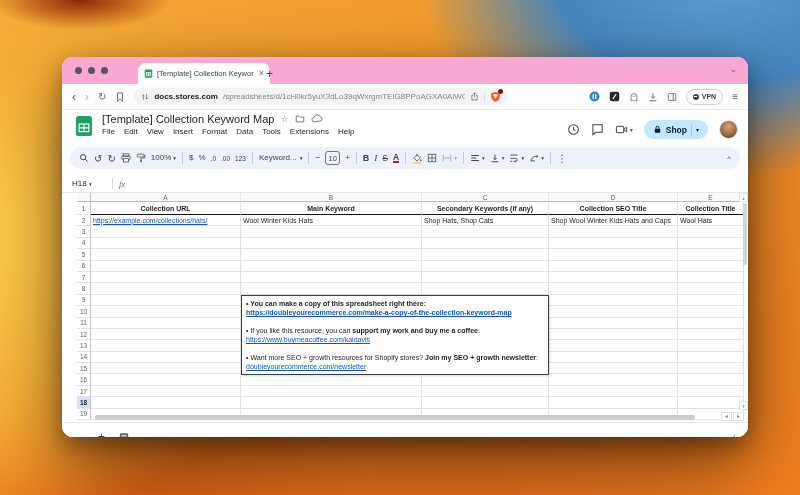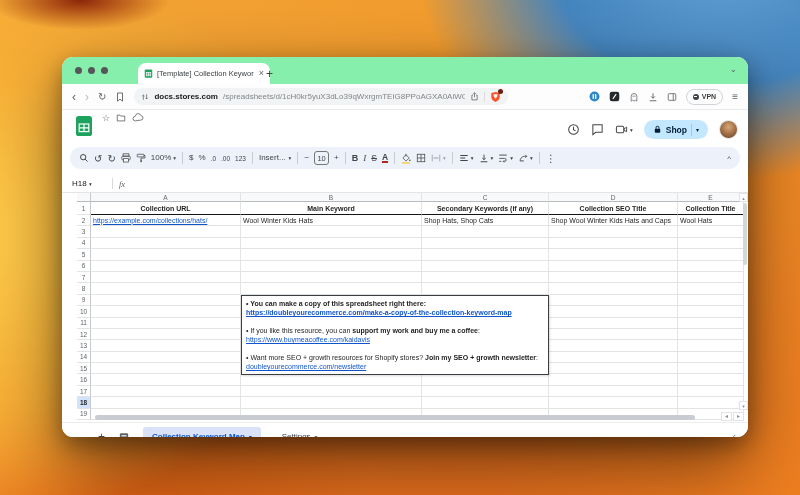--- a/index.html
+++ b/index.html
@@ -7,21 +7,21 @@
     background:
       radial-gradient(120px 40px at 10% 0%, rgba(130,22,4,.9), rgba(130,22,4,0) 75%),
       radial-gradient(430px 300px at 90% -6%, #5e9ed2 0%, #4585be 38%, rgba(69,133,190,0) 70%),
       radial-gradient(520px 400px at -8% 48%, #ffd24f 0%, #f8b037 42%, rgba(248,176,55,0) 74%),
       radial-gradient(340px 220px at 18% 106%, #d85c12 0%, rgba(216,92,18,0) 70%),
       radial-gradient(760px 520px at 55% 118%, #e2661b 0%, #ee7e20 48%, rgba(238,126,32,0) 80%),
       linear-gradient(135deg,#f3a636 0%,#f19b2d 38%,#ee8a26 68%,#ec7e22 100%);}
   .window{position:absolute;left:62px;top:57px;width:686px;height:380px;background:#fff;border-radius:11px;
     box-shadow:0 28px 70px rgba(0,0,0,.5),0 8px 22px rgba(0,0,0,.35);overflow:hidden;}
   
-  .tabstrip{position:relative;height:27px;background:#86efac;padding-left:40px;}
+  .tabstrip{position:relative;height:27px;background:#f9a8d4;padding-left:40px;}
   .traffic{position:absolute;left:13px;top:10px;display:flex;gap:6px;}
   .traffic span{width:7px;height:7px;border-radius:50%;background:#55555a;display:block;}
   .tab{position:absolute;left:76px;bottom:0;width:120px;height:21px;background:#fff;border-radius:8px 8px 0 0;
     display:flex;align-items:center;padding:0 6px;gap:4px;}
   .tab-title{font-size:7.5px;color:#3c4043;white-space:nowrap;overflow:hidden;flex:1;}
   .tab-close{font-size:9px;color:#5f6368;line-height:9px;}
   .newtab{position:absolute;left:204px;bottom:4px;font-size:12px;color:#444;line-height:12px;}
   .strip-chev{position:absolute;right:11px;top:7px;font-size:9px;color:#5f6368;}
   
   .urlbar{height:25px;background:#fdfdfe;display:flex;align-items:center;padding:0 10px;gap:9px;border-bottom:1px solid #e8eaed;}
@@ -199,28 +199,40 @@
     <div class="doclogo">
       <svg viewBox="0 0 20 22" width="20" height="22">
           <rect x="2" y="1" width="16" height="20" rx="2.6" fill="#1ea35f"></rect>
           <rect x="5.2" y="9" width="9.6" height="7.6" fill="none" stroke="#fff" stroke-width="1.2"></rect>
           <line x1="10" y1="9" x2="10" y2="16.6" stroke="#fff" stroke-width="1.2"></line>
           <line x1="5.2" y1="12.8" x2="14.8" y2="12.8" stroke="#fff" stroke-width="1.2"></line>
         </svg>
     </div>
     <div class="doctitles">
       <div class="titlerow">
+        <span class="doctitle">[Template] Collection Keyword Map</span>
         <span class="staric">☆</span>
         <svg viewBox="0 0 12 12" width="10" height="10">
             <path d="M1.5 2.5h3.2l1 1.2h4.8v5.8h-9z" fill="none" stroke="#5f6368" stroke-width="1"></path>
           </svg>
         <svg viewBox="0 0 14 12" width="12" height="10">
             <path d="M4 9.5a2.8 2.8 0 01-.3-5.6 3.6 3.6 0 017-.6 2.6 2.6 0 01-.6 5.2z" fill="none" stroke="#5f6368" stroke-width="1"></path>
           </svg>
       </div>
+      <div class="menubar">
+          <span>File</span>
+          <span>Edit</span>
+          <span>View</span>
+          <span>Insert</span>
+          <span>Format</span>
+          <span>Data</span>
+          <span>Tools</span>
+          <span>Extensions</span>
+          <span>Help</span>
+        </div>
     </div>
     <div class="docright">
       <svg viewBox="0 0 14 14" width="13" height="13">
           <circle cx="7" cy="7" r="5.2" fill="none" stroke="#444" stroke-width="1.1"></circle>
           <path d="M7 4v3.2l2.2 1.3" fill="none" stroke="#444" stroke-width="1.1"></path>
         </svg>
       <svg viewBox="0 0 14 14" width="13" height="13">
           <path d="M2 2h10v8H5l-3 2.5z" fill="none" stroke="#444" stroke-width="1.1"></path>
         </svg>
       <span style="display:flex;align-items:center;gap:2px">
@@ -272,21 +284,21 @@
           <span class="chx">▾</span>
         </span>
       <span class="tsep"></span>
       <span class="tg">$</span>
       <span class="tg">%</span>
       <span class="tnum">.0</span>
       <span class="tnum">.00</span>
       <span class="tnum">123</span>
       <span class="tsep"></span>
       <span style="display:flex;align-items:center;gap:3px">
-          <span class="tg">Insert...</span>
+          <span class="tg">Keyword...</span>
           <span class="chx">▾</span>
         </span>
       <span class="tsep"></span>
       <span class="tg">−</span>
       <span class="fsbox">10</span>
       <span class="tg">+</span>
       <span class="tsep"></span>
       <span class="bold">B</span>
       <span class="ital">I</span>
       <span class="strk">S</span>
@@ -543,26 +555,16 @@
   </div>
 
   <div class="sheetbar">
     <span class="sb-add">+</span>
     <svg viewBox="0 0 12 12" width="10" height="10">
         <rect x="1" y="1.5" width="10" height="9" rx="1.5" fill="#5f6368"></rect>
         <line x1="3" y1="4.2" x2="9" y2="4.2" stroke="#fff" stroke-width="0.9"></line>
         <line x1="3" y1="6" x2="9" y2="6" stroke="#fff" stroke-width="0.9"></line>
         <line x1="3" y1="7.8" x2="9" y2="7.8" stroke="#fff" stroke-width="0.9"></line>
       </svg>
-    <div class="stabs">
-        <div class="stab active">
-          <span>Collection Keyword Map</span>
-          <span class="chx">▾</span>
-        </div>
-        <div class="stab">
-          <span>Settings</span>
-          <span class="chx">▾</span>
-        </div>
-      </div>
     <span class="sb-right">‹</span>
   </div>
 
 </div>
 
 </body></html>

